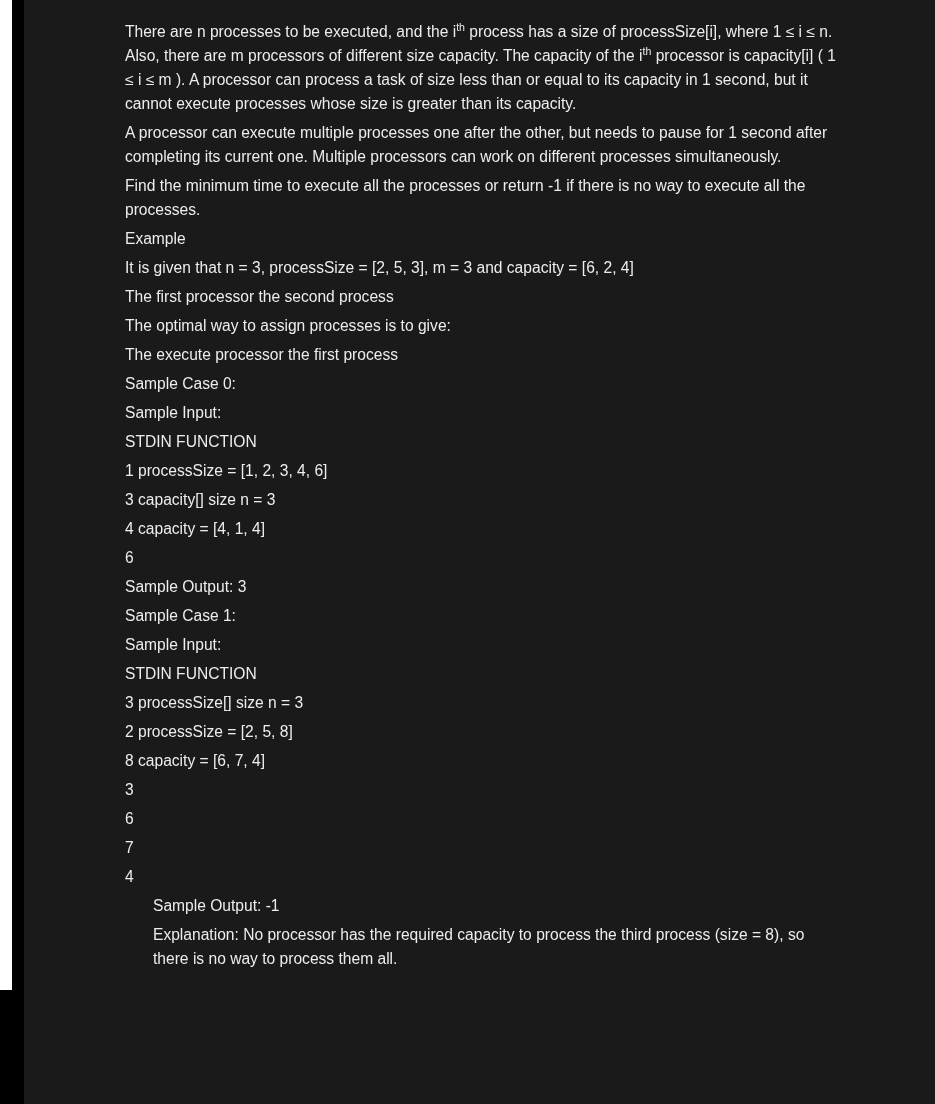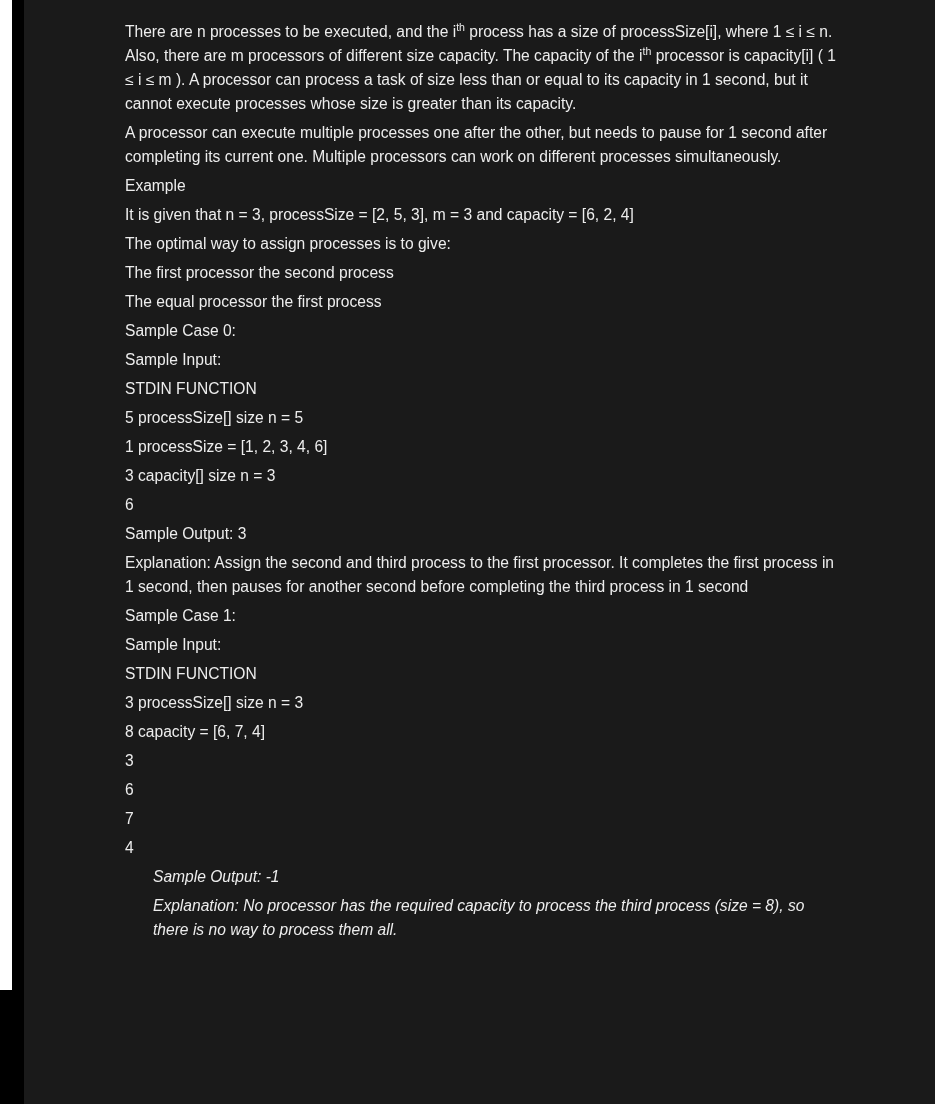--- a/index.html
+++ b/index.html
@@ -49,21 +49,20 @@
   .para {
     margin: 0;
     padding: 0;
   }
   .para + .para { margin-top: 5px; }
 
   .gap-before { margin-top: 20px; }
 
   .indented {
     margin-left: 28px;
-    font-style: italic;
   }
 
   sup {
     font-size: 0.68em;
     vertical-align: super;
     line-height: 0;
   }
 </style>
 </head>
 <body>
@@ -71,45 +70,46 @@
 <div id="left-strip"></div>
 
 <div id="content-panel">
 
   <div id="doc-body">
 
     <p class="para"><span>There are n processes to be executed, and the i</span><sup>th</sup><span> process has a size of processSize[i], where 1 ≤ i ≤ n. Also, there are m processors of different size capacity. The capacity of the i</span><sup>th</sup><span> processor is capacity[i] ( 1 ≤ i ≤ m ). A processor can process a task of size less than or equal to its capacity in 1 second, but it cannot execute processes whose size is greater than its capacity.</span></p>
 
     <p class="para">A processor can execute multiple processes one after the other, but needs to pause for 1 second after completing its current one. Multiple processors can work on different processes simultaneously.</p>
 
+    <p class="para">Find the minimum time to execute all the processes or return -1 if there is no way to execute all the processes.</p>
 
     <p class="para">Example</p>
 
     <p class="para">It is given that n = 3, processSize = [2, 5, 3], m = 3 and capacity = [6, 2, 4]</p>
 
+    <p class="para">The first processor the second process</p>
+
     <p class="para">The optimal way to assign processes is to give:</p>
-
-    <p class="para">The first processor the second process</p>
-    <p class="para">The equal processor the first process</p>
+    <p class="para">The execute processor the first process</p>
 
 
     <p class="para">Sample Case 0:</p>
     <p class="para">Sample Input:</p>
     <p class="para">STDIN FUNCTION</p>
-    <p class="para">5 processSize[] size n = 5</p>
     <p class="para">1 processSize = [1, 2, 3, 4, 6]</p>
     <p class="para">3 capacity[] size n = 3</p>
+    <p class="para">4 capacity = [4, 1, 4]</p>
     <p class="para">6</p>
     <p class="para">Sample Output: 3</p>
-    <p class="para">Explanation: Assign the second and third process to the first processor. It completes the first process in 1 second, then pauses for another second before completing the third process in 1 second</p>
 
     <p class="para">Sample Case 1:</p>
     <p class="para">Sample Input:</p>
     <p class="para">STDIN FUNCTION</p>
     <p class="para">3 processSize[] size n = 3</p>
+    <p class="para">2 processSize = [2, 5, 8]</p>
     <p class="para">8 capacity = [6, 7, 4]</p>
     <p class="para">3</p>
     <p class="para">6</p>
     <p class="para">7</p>
     <p class="para">4</p>
     <p class="para indented">Sample Output: -1</p>
     <p class="para indented">Explanation: No processor has the required capacity to process the third process (size = 8), so there is no way to process them all.</p>
 
   </div>
 </div>

